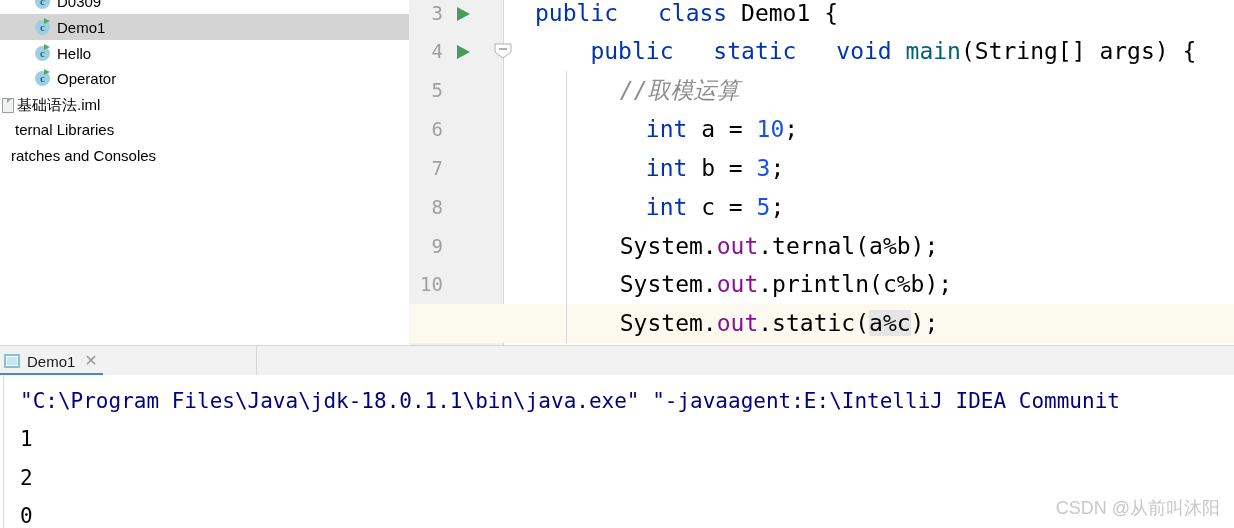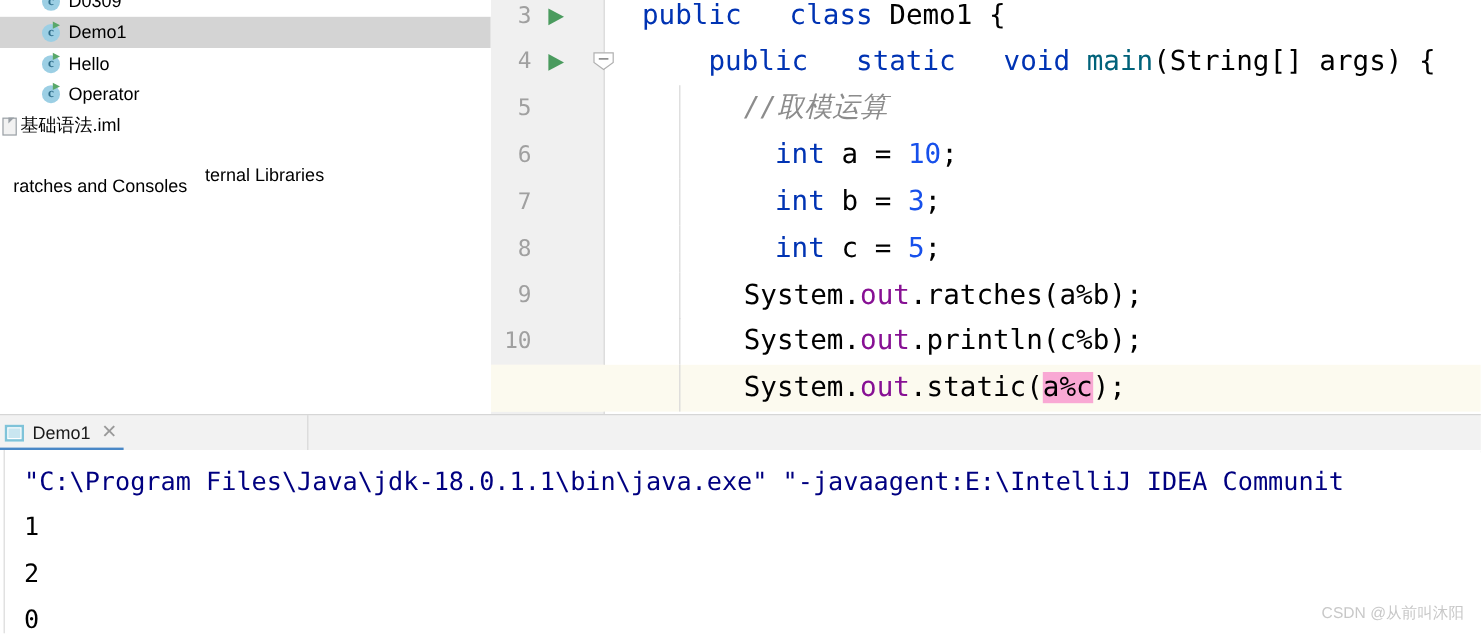--- a/index.html
+++ b/index.html
@@ -127,21 +127,21 @@
   }
   .indent-guide {
     position: absolute;
     width: 1px; background: #d8d8d8;
   }
   .kw { color: #0033b3; margin-left: 26px; }
   .num { color: #1750eb; }
   .meth { color: #00627a; }
   .field { color: #871094; }
   .cmt { color: #8c8c8c; font-style: italic; }
-  .sel-hl { background: #f9a8d4; }
+  .sel-hl { background: #e5e5e5; }
 
   
   #run-panel {
     position: absolute; left: 0; top: 345px;
     width: 1234px; height: 183px;
     background: #ffffff;
   }
   #run-tabbar {
     position: absolute; left: 0; top: 0;
     width: 1234px; height: 30px;
@@ -199,21 +199,21 @@
     font-family: "DejaVu Sans Mono", monospace;
     font-size: 21px;
     white-space: pre;
     line-height: 1;
   }
   .console-line.cmd { color: #000080; }
   .console-line.out { color: #000000; }
 
   #watermark {
     position: absolute; right: 14px; bottom: 8px;
-    font-size: 13px; color: #c8c8c8;
+    font-size: 18px; color: #c8c8c8;
     font-family: "Liberation Sans", sans-serif;
     white-space: nowrap;
     margin-top: 45px;
   }
 </style>
 </head>
 <body>
 
 <div id="project-sidebar">
     <div class="tree-row" style="top: -12px; padding-left: 35px;">
@@ -247,21 +247,21 @@
       </span>
       <span class="tree-label">Operator</span>
     </div>
     <div class="tree-row" style="top: 91px; padding-left: 0px;">
       <span class="iml-icon">
         <span class="sheet"></span>
         <span class="corner"></span>
       </span>
       <span class="tree-label">基础语法.iml</span>
     </div>
-    <div class="tree-row" style="top: 131px; padding-left: 16px; flex-direction: column;">
+    <div class="tree-row" style="top: 116px; padding-left: 4px;">
       <span class="lib-icon"></span>
       <span class="tree-label">ternal Libraries</span>
     </div>
     <div class="tree-row" style="top: 142px; padding-left: 0px;">
       <span class="lib-icon"></span>
       <span class="tree-label">ratches and Consoles</span>
     </div>
   </div>
 
 <div id="editor">
@@ -317,21 +317,21 @@
     <div class="code-line" style="top: 149px;">
       <div class="indent-guide" style="left: 157px; top: 0px; height: 39px;"></div>
       <div class="code-text"><span>        </span><span class="kw">int</span><span> b = </span><span class="num">3</span><span>;</span></div>
     </div>
     <div class="code-line" style="top: 188px;">
       <div class="indent-guide" style="left: 157px; top: 0px; height: 39px;"></div>
       <div class="code-text"><span>        </span><span class="kw">int</span><span> c = </span><span class="num">5</span><span>;</span></div>
     </div>
     <div class="code-line" style="top: 227px;">
       <div class="indent-guide" style="left: 157px; top: 0px; height: 39px;"></div>
-      <div class="code-text"><span>        System.</span><span class="field">out</span><span>.ratches(a%b);</span></div>
+      <div class="code-text"><span>        System.</span><span class="field">out</span><span>.ternal(a%b);</span></div>
     </div>
     <div class="code-line" style="top: 265px;">
       <div class="indent-guide" style="left: 157px; top: 0px; height: 39px;"></div>
       <div class="code-text"><span>        System.</span><span class="field">out</span><span>.println(c%b);</span></div>
     </div>
     <div class="code-line current" style="top: 304px;">
       <div class="indent-guide" style="left: 157px; top: 0px; height: 39px;"></div>
       <div class="code-text"><span>        System.</span><span class="field">out</span><span>.static(</span><span class="sel-hl">a%c</span><span>);</span></div>
     </div>
   </div>

